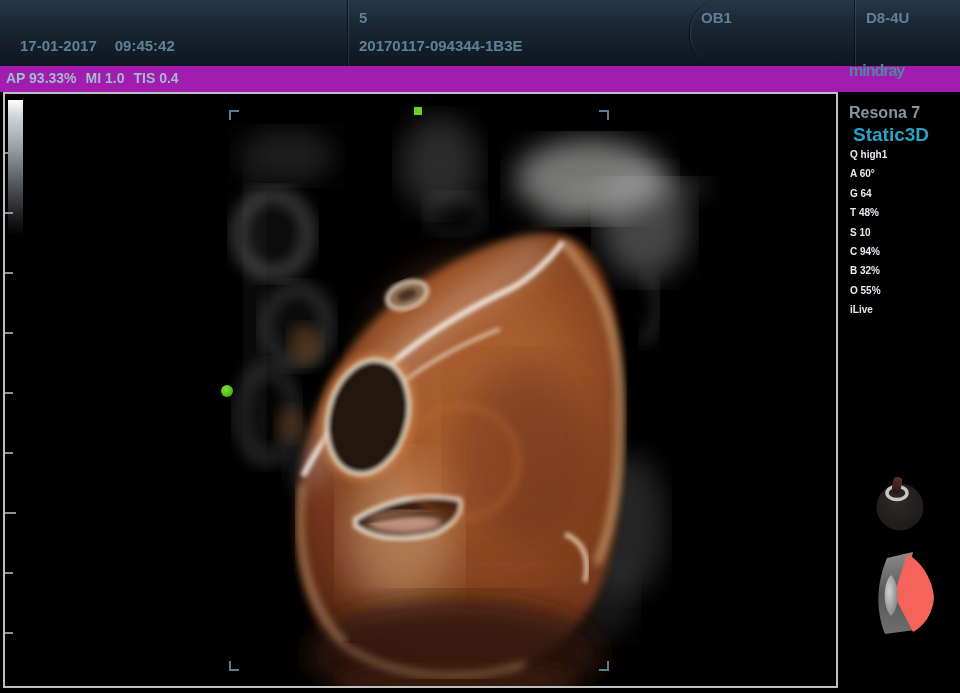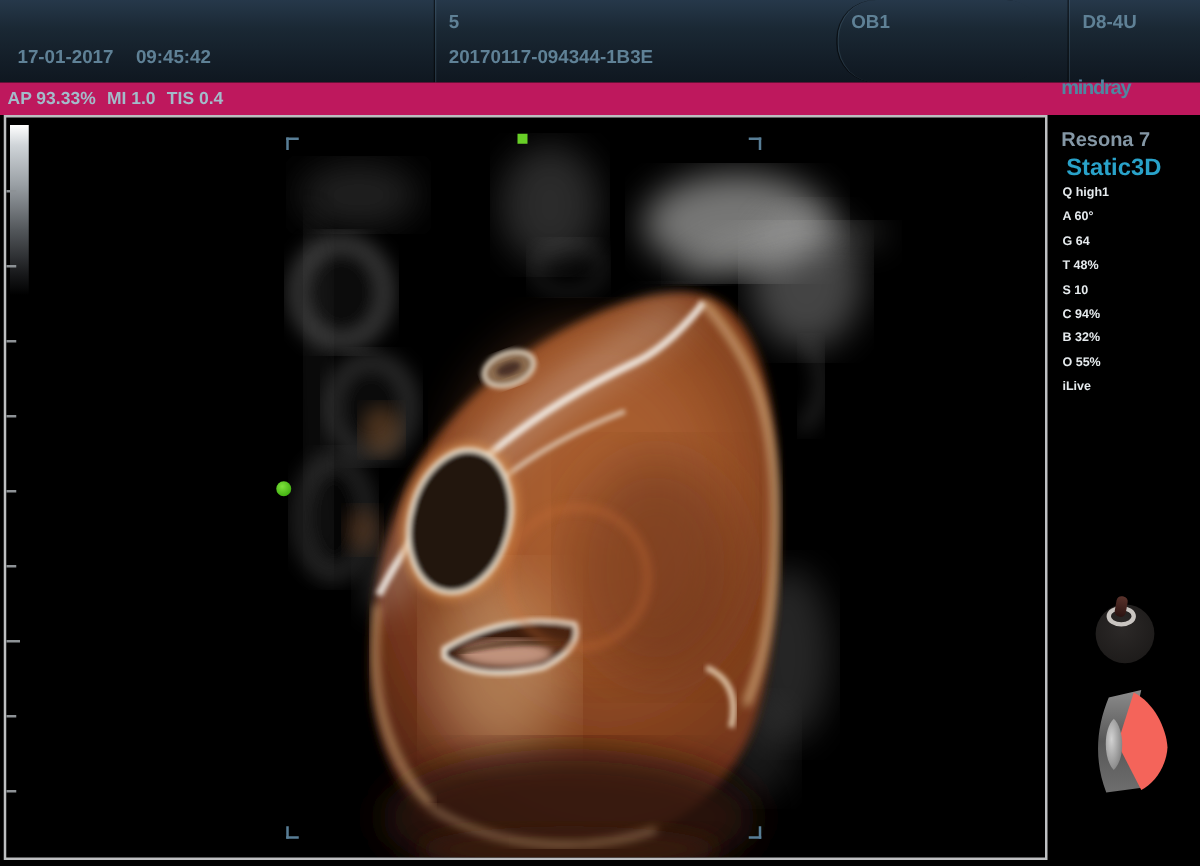--- a/index.html
+++ b/index.html
@@ -12,21 +12,21 @@
     position:absolute;left:0;top:0;width:960px;height:66px;
     background:linear-gradient(180deg,#26384a 0%,#1a2834 35%,#131d27 75%,#0f1720 100%);
     color:#5f8196;font-weight:bold;font-size:15px;
   }
   .tb-col{position:absolute;top:0;height:66px;}
   .tb-col.sep{border-left:1px solid rgba(110,145,170,0.22);box-shadow:-1px 0 0 rgba(0,0,0,0.55);}
   .tb-row1{position:absolute;top:9px;left:10px;white-space:nowrap;}
   .tb-row2{position:absolute;top:37px;left:10px;white-space:nowrap;}
   .tb-time{margin-left:18px;}
   
-  #statusbar{position:absolute;left:0;top:66px;width:960px;height:26px;background:#be185d;}
+  #statusbar{position:absolute;left:0;top:66px;width:960px;height:26px;background:#a21caf;}
   #status-text{position:absolute;left:6px;top:4px;color:#a3bcca;font-size:14px;font-weight:bold;white-space:nowrap;}
   #status-text span{margin-right:9px;}
   #brand-logo{
     position:absolute;left:849px;top:62px;color:#4f87a1;font-size:16px;font-weight:bold;
     letter-spacing:-1px;
   }
   
   #stage{
     position:absolute;left:3px;top:92px;width:831px;height:592px;
     border:2px solid #bdbfc1;background:#000;overflow:hidden;
@@ -56,30 +56,30 @@
   .param-item{font-size:10px;font-weight:bold;line-height:19.4px;color:#e6ebee;white-space:nowrap;}
   #trackball-icon{position:absolute;left:30px;top:384px;}
   #probe-icon{position:absolute;left:28px;top:458px;}
 </style>
 </head>
 <body>
 
 <div id="screen">
 
   <div id="topbar">
-    <div class="tb-col" style="left:0;width:416px;text-align:right;">
+    <div class="tb-col" style="left:6px;width:416px;text-align:right;">
       <div class="tb-row2" style="left:14px;">
         <span>17-01-2017</span><span class="tb-time">09:45:42</span>
       </div>
     </div>
     <div class="tb-col sep" style="left:348px;width:342px;">
       <div class="tb-row1">5</div>
       <div class="tb-row2">20170117-094344-1B3E</div>
     </div>
-    <div class="tb-col sep" style="left:670px;width:165px;border-radius:31px;">
+    <div class="tb-col sep" style="left:690px;width:165px;border-radius:31px;">
       <div class="tb-row1">OB1</div>
     </div>
     <div class="tb-col sep" style="left:855px;width:105px;">
       <div class="tb-row1">D8-4U</div>
     </div>
   </div>
 
   <div id="statusbar">
     <div id="status-text">
       <span>AP 93.33%</span><span>MI 1.0</span><span>TIS 0.4</span>

